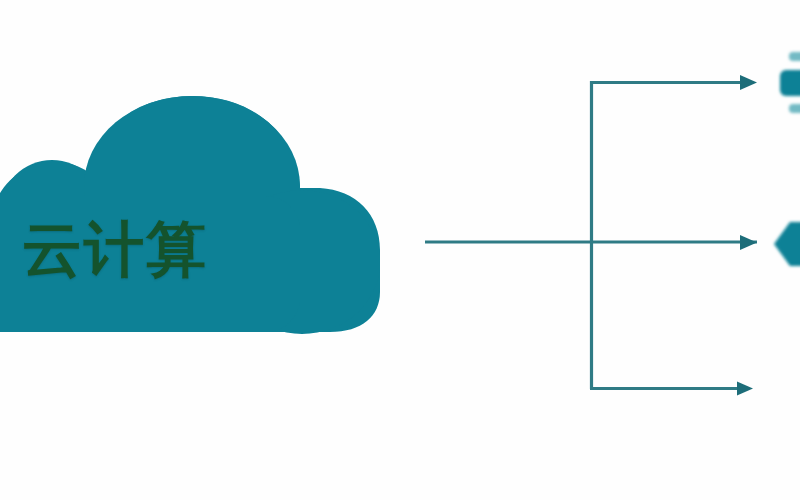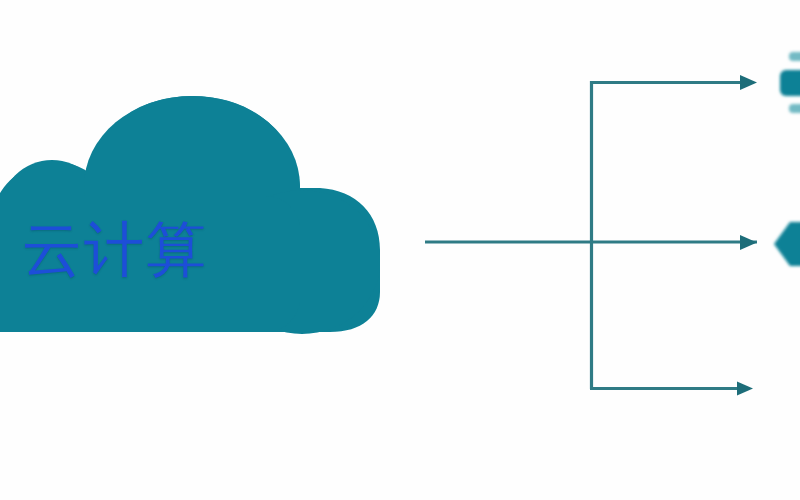--- a/index.html
+++ b/index.html
@@ -29,24 +29,24 @@
   .cloud-label {
     position: absolute;
     left: 22px;
     top: 210px;
     width: 250px;
     height: 80px;
     display: flex;
     align-items: center;
     justify-content: flex-start;
     font-family: "Liberation Sans", "DejaVu Sans", sans-serif;
-    font-weight: normal;
+    font-weight: bold;
     font-size: 60px;
     letter-spacing: 2px;
-    color: #1d4ed8;
+    color: #14532d;
     line-height: 1;
     white-space: nowrap;
     text-shadow: 0 1px 2px rgba(0,60,70,0.28);
     user-select: none;
   }
 </style>
 </head>
 <body>
 
 <div id="canvas">

